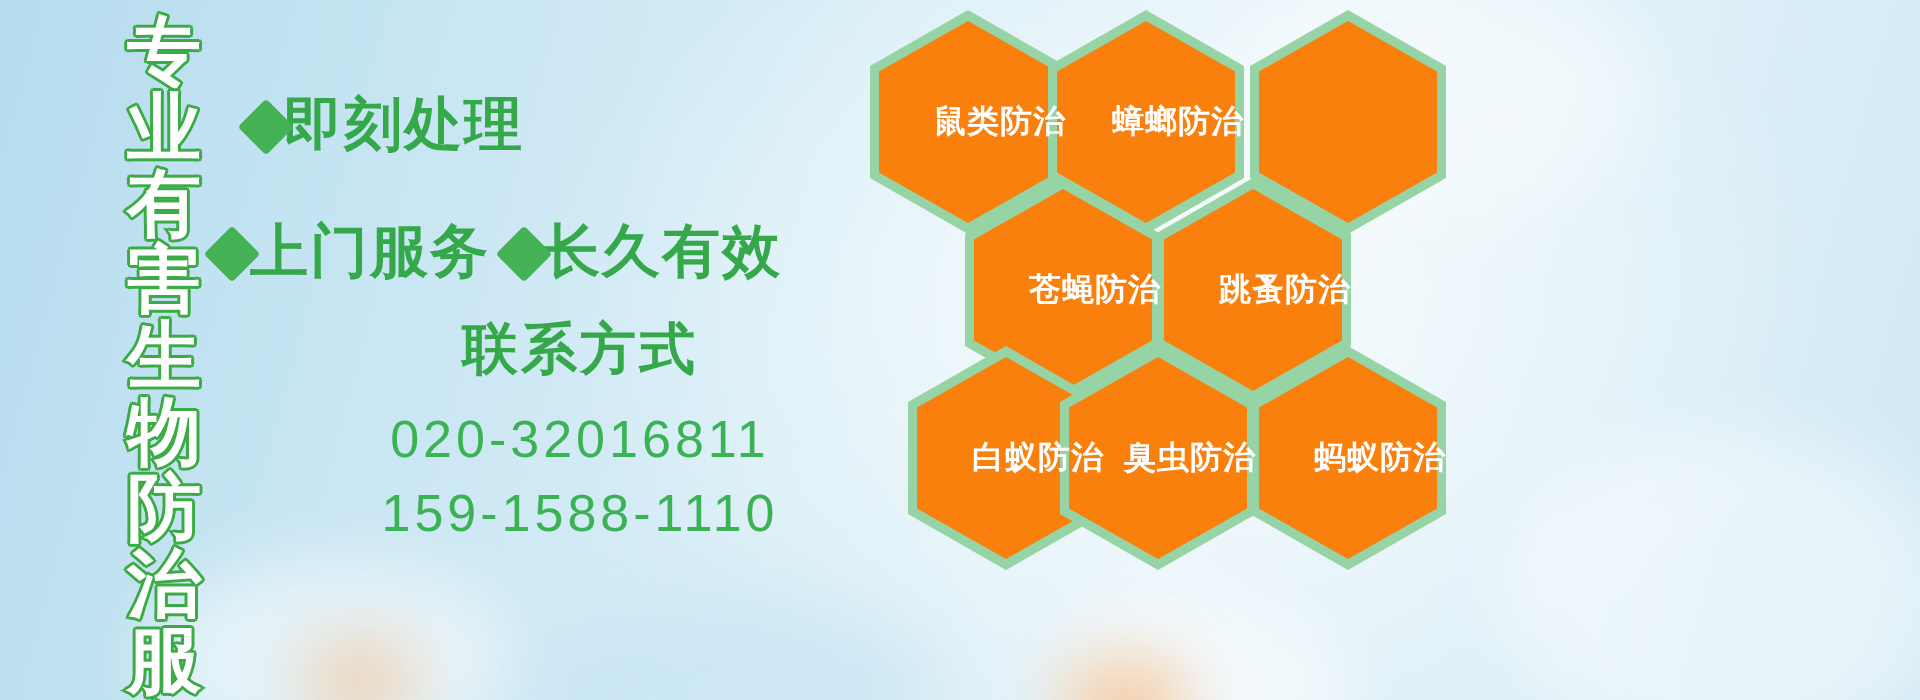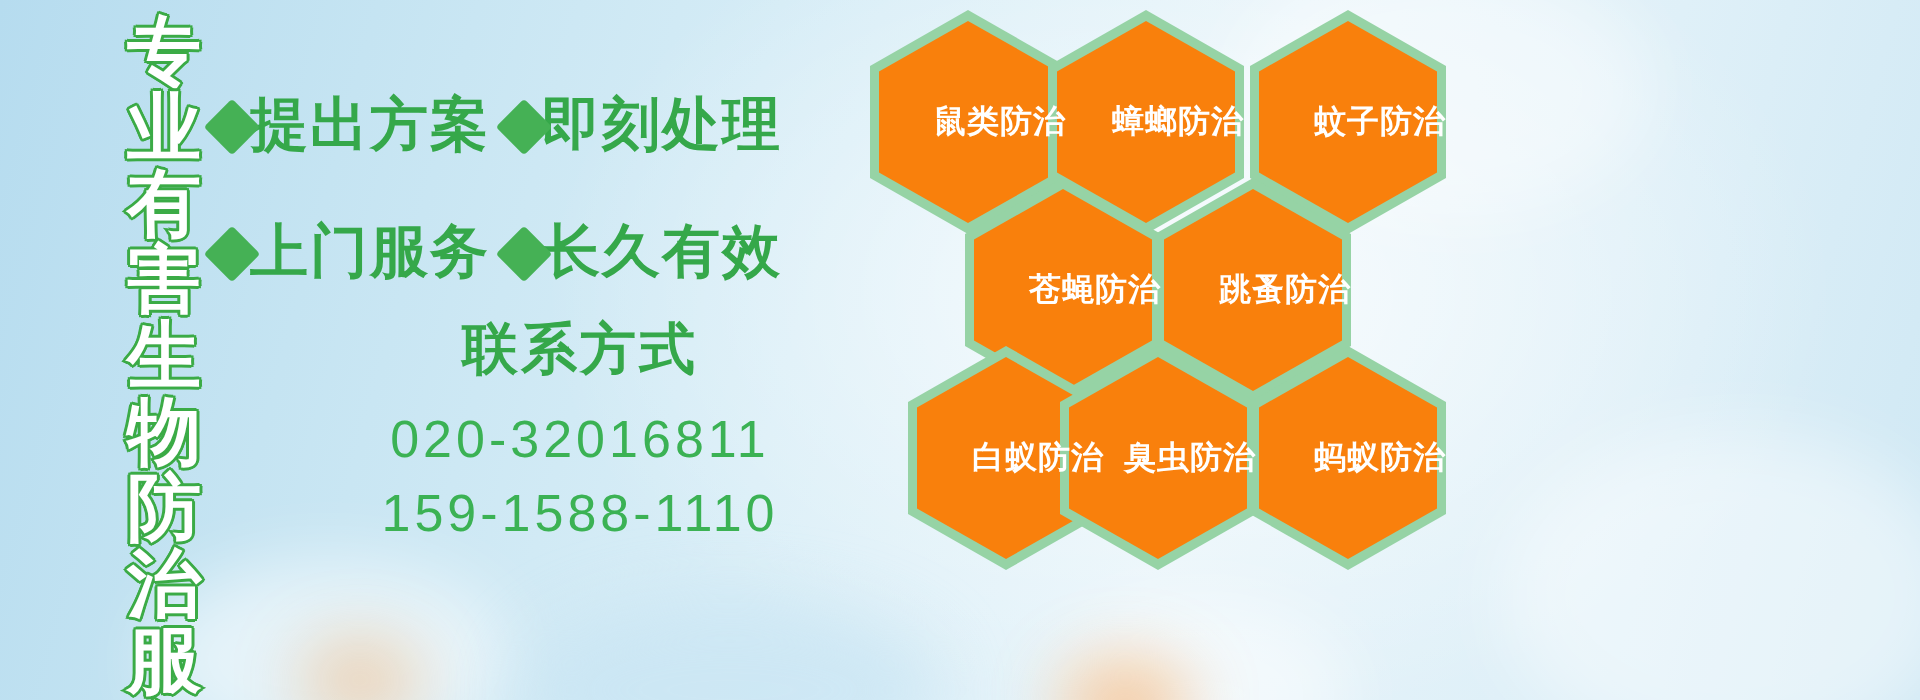--- a/index.html
+++ b/index.html
@@ -195,24 +195,20 @@
     <span class="vchar">害</span>
     <span class="vchar">生</span>
     <span class="vchar">物</span>
     <span class="vchar">防</span>
     <span class="vchar">治</span>
     <span class="vchar">服</span>
     <span class="vchar">务</span>
   </div>
 
   <div class="feature-row" id="feature-row-1">
-    <div class="feature-item">
-      <span class="bullet-diamond"></span>
-      <span class="feature-text">提出方案</span>
-    </div>
     <div class="feature-gap"></div>
     <div class="feature-item">
       <span class="bullet-diamond"></span>
       <span class="feature-text">即刻处理</span>
     </div>
   </div>
 
   <div class="feature-row" id="feature-row-2">
     <div class="feature-item">
       <span class="bullet-diamond"></span>
@@ -241,21 +237,20 @@
 
     <div class="hex hex-r1c2">
       <span class="hex-outer"></span>
       <span class="hex-inner"></span>
       <span class="hex-label">蟑螂防治</span>
     </div>
 
     <div class="hex hex-r1c3">
       <span class="hex-outer"></span>
       <span class="hex-inner"></span>
-      <span class="hex-label">蚊子防治</span>
     </div>
 
     <div class="hex hex-r2c1">
       <span class="hex-outer"></span>
       <span class="hex-inner"></span>
       <span class="hex-label">苍蝇防治</span>
     </div>
 
     <div class="hex hex-r2c2">
       <span class="hex-outer"></span>

